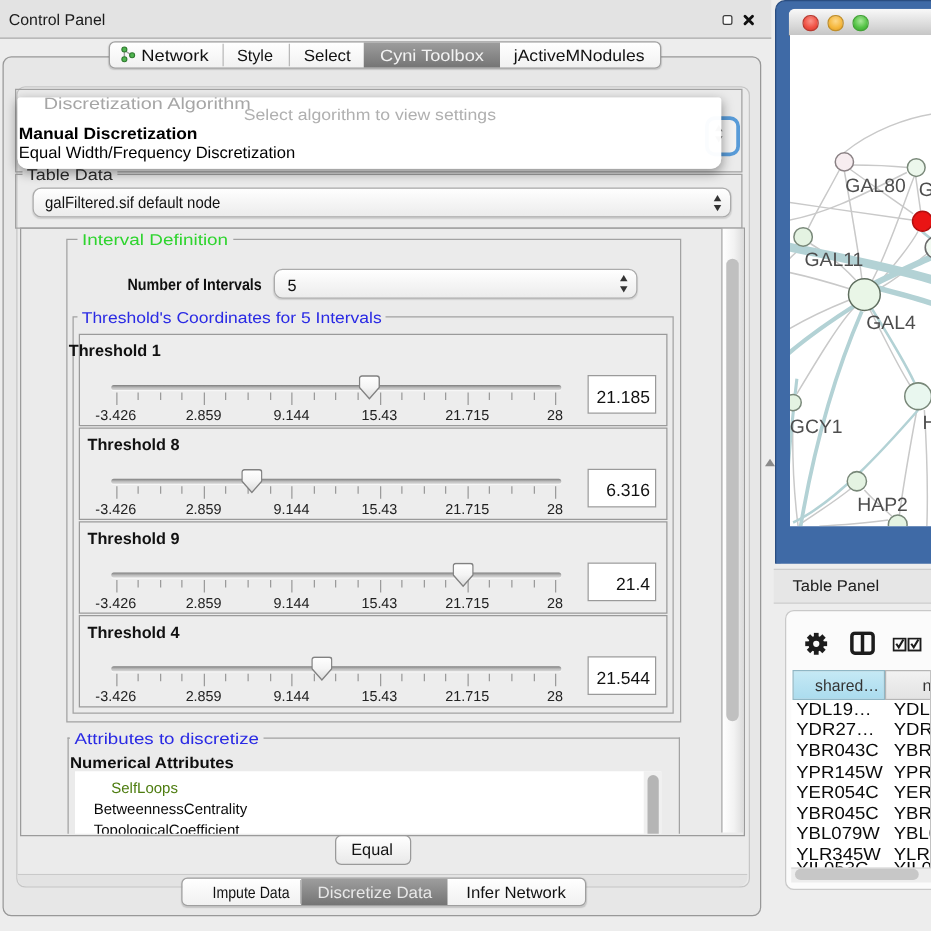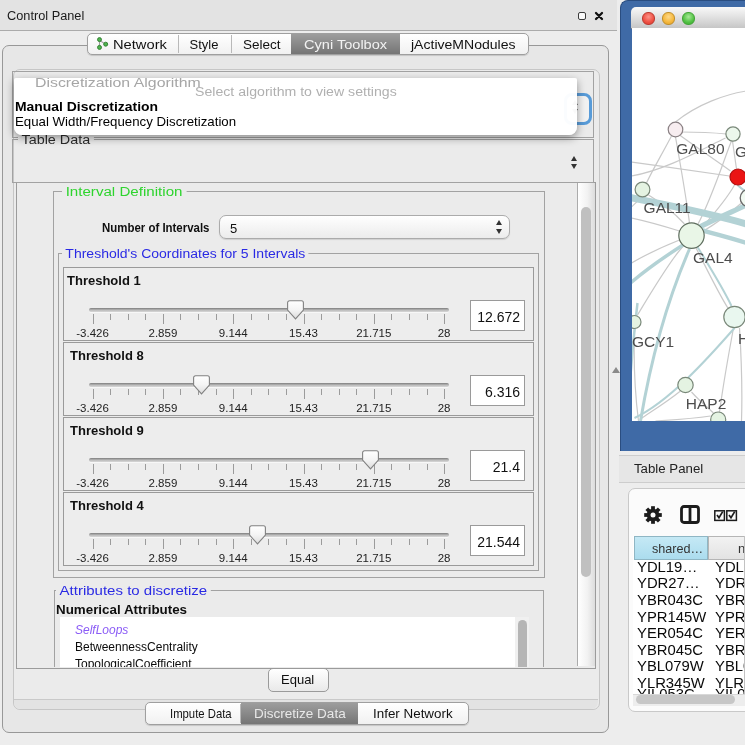--- a/index.html
+++ b/index.html
@@ -54,36 +54,39 @@
 <div class="abs" style="left:16px;top:182px;width:578px;height:485px;background:#ebebeb;border:1px solid #9b9b9b;"></div>
 
 <div class="group" style="left:12px;top:71px;width:580px;height:65px;"></div>
 
 <div class="abs" style="left:564px;top:93px;width:22px;height:26px;border:3px solid #589bd8;border-radius:8px;background:#f2f2f2;"></div>
 <div class="arr" style="left:572px;top:100px;border-left:3.5px solid transparent;border-right:3.5px solid transparent;border-bottom:5px solid #555;"></div>
 <div class="arr" style="left:572px;top:109px;border-left:3.5px solid transparent;border-right:3.5px solid transparent;border-top:5px solid #555;"></div>
 
 <div class="group" style="left:12px;top:139px;width:580px;height:42px;"></div>
 <div class="gtitle" style="left:18px;top:132.5px;color:#2b2b2b;transform:scaleX(1.15);">Table Data</div>
+<div class="combo" style="left:26px;top:150px;width:557px;height:22px;">
+ <span class="ctext" style="left:9px;top:3px;transform:scaleX(0.92);">galFiltered.sif default node</span>
+</div>
 <div class="arr" style="left:571px;top:155.5px;border-left:3.5px solid transparent;border-right:3.5px solid transparent;border-bottom:5px solid #333;"></div>
 <div class="arr" style="left:571px;top:164px;border-left:3.5px solid transparent;border-right:3.5px solid transparent;border-top:5px solid #333;"></div>
 
 <div class="group" style="left:53px;top:191px;width:490px;height:385px;"></div>
 <div class="gtitle" style="left:62px;top:185px;color:#2ed42e;transform:scaleX(1.21);">Interval Definition</div>
     <div class="lbl" style="left:102px;top:220px;font-size:13px;color:#0f0f0f;font-weight:bold;transform:scaleX(0.88);">Number of Intervals</div>
 <div class="combo" style="left:219px;top:215px;width:289px;height:22px;">
  <span class="ctext" style="left:10px;">5</span>
 </div>
 <div class="arr" style="left:496px;top:220px;border-left:3.5px solid transparent;border-right:3.5px solid transparent;border-bottom:5px solid #333;"></div>
 <div class="arr" style="left:496px;top:229px;border-left:3.5px solid transparent;border-right:3.5px solid transparent;border-top:5px solid #333;"></div>
 
 <div class="group" style="left:58px;top:253px;width:479px;height:316px;"></div>
 <div class="gtitle" style="left:62px;top:247px;color:#2a2ae4;transform:scaleX(1.12);">Threshold's Coordinates for 5 Intervals</div>
     <div class="tpanel" style="left:63px;top:267px;width:469px;height:72px;background:#ededed;"></div>
-    <div class="thlabel" style="left:67px;top:273px;">Threshold 1</div>
+    <div class="thlabel" style="left:55px;top:273px;">Threshold 1</div>
     <div class="track" style="left:88.5px;top:307.5px;width:360px;"></div>
     <div class="tick" style="left:92.6px;top:313.5px;height:10.5px;"></div>
     <div class="tick" style="left:110.175px;top:313.5px;height:6.5px;"></div>
     <div class="tick" style="left:127.75px;top:313.5px;height:6.5px;"></div>
     <div class="tick" style="left:145.325px;top:313.5px;height:6.5px;"></div>
     <div class="tick" style="left:162.9px;top:313.5px;height:10.5px;"></div>
     <div class="tick" style="left:180.475px;top:313.5px;height:6.5px;"></div>
     <div class="tick" style="left:198.05px;top:313.5px;height:6.5px;"></div>
     <div class="tick" style="left:215.625px;top:313.5px;height:6.5px;"></div>
     <div class="tick" style="left:233.2px;top:313.5px;height:10.5px;"></div>
@@ -109,21 +112,21 @@
 <path d="M2.6 0.75 h11.8 a2 2 0 0 1 2 2 v7.3 l-7.9 8.9 l-7.9 -8.9 v-7.3 a2 2 0 0 1 2 -2 z" fill="url(#thg0)" stroke="#818181" stroke-width="1.1"></path>
 <defs>
         <linearGradient id="thg0" x1="0" y1="0" x2="0" y2="1">
 <stop offset="0" stop-color="#ffffff"></stop>
           <stop offset="0.5" stop-color="#f4f4f4"></stop>
           <stop offset="1" stop-color="#dcdcdc"></stop>
 </linearGradient>
       </defs>
     </svg>
     <div class="vbox" style="left:470px;top:300px;width:53px;height:29px;">
-      <span>12.672</span>
+      <span>21.185</span>
     </div>
     <div class="tpanel" style="left:63px;top:342px;width:469px;height:72px;background:#ededed;"></div>
     <div class="thlabel" style="left:70px;top:348px;">Threshold 8</div>
     <div class="track" style="left:88.5px;top:382.5px;width:360px;"></div>
     <div class="tick" style="left:92.6px;top:388.5px;height:10.5px;"></div>
     <div class="tick" style="left:110.175px;top:388.5px;height:6.5px;"></div>
     <div class="tick" style="left:127.75px;top:388.5px;height:6.5px;"></div>
     <div class="tick" style="left:145.325px;top:388.5px;height:6.5px;"></div>
     <div class="tick" style="left:162.9px;top:388.5px;height:10.5px;"></div>
     <div class="tick" style="left:180.475px;top:388.5px;height:6.5px;"></div>
@@ -244,21 +247,21 @@
 </linearGradient>
       </defs>
     </svg>
     <div class="vbox" style="left:470px;top:525px;width:53px;height:29px;">
       <span>21.544</span>
     </div>
 <div class="group" style="left:54px;top:590px;width:488px;height:76px;border-bottom:none;"></div>
 <div class="gtitle" style="left:56px;top:583.5px;color:#2a2ae4;transform:scaleX(1.20);">Attributes to discretize</div>
     <div class="lbl" style="left:55.5px;top:602.5px;font-size:12.5px;color:#0f0f0f;font-weight:bold;transform:scaleX(1.07);">Numerical Attributes</div>
 <div class="abs" style="left:60px;top:617px;width:469px;height:50px;background:#ffffff;overflow:hidden;">
-<div class="lbl" style="left:15px;top:6px;font-size:12px;color:#8b5cf6;font-style:italic;">SelfLoops</div>
+<div class="lbl" style="left:29px;top:6px;font-size:12px;color:#4d7c0f;">SelfLoops</div>
 <div class="lbl" style="left:15px;top:22.8px;font-size:12px;color:#0a0a0a;">BetweennessCentrality</div>
 <div class="lbl" style="left:15px;top:39.7px;font-size:12px;color:#0a0a0a;">TopologicalCoefficient</div>
 </div>
 
 <div class="abs" style="left:515px;top:617px;width:14px;height:50px;background:#f0f0f0;"></div>
 <div class="abs" style="left:517.5px;top:620px;width:9px;height:47px;background:#b5b5b5;border-radius:4.5px 4.5px 0 0;"></div>
 
 <div class="abs" style="left:577px;top:183px;width:17px;height:483px;background:linear-gradient(90deg,#ffffff,#f2f2f2 55%,#dcdcdc);border-left:1px solid #ababab;"></div>
 <div class="abs" style="left:581px;top:207px;width:10px;height:370px;background:#c0c0c0;border-radius:5px;"></div>
 

